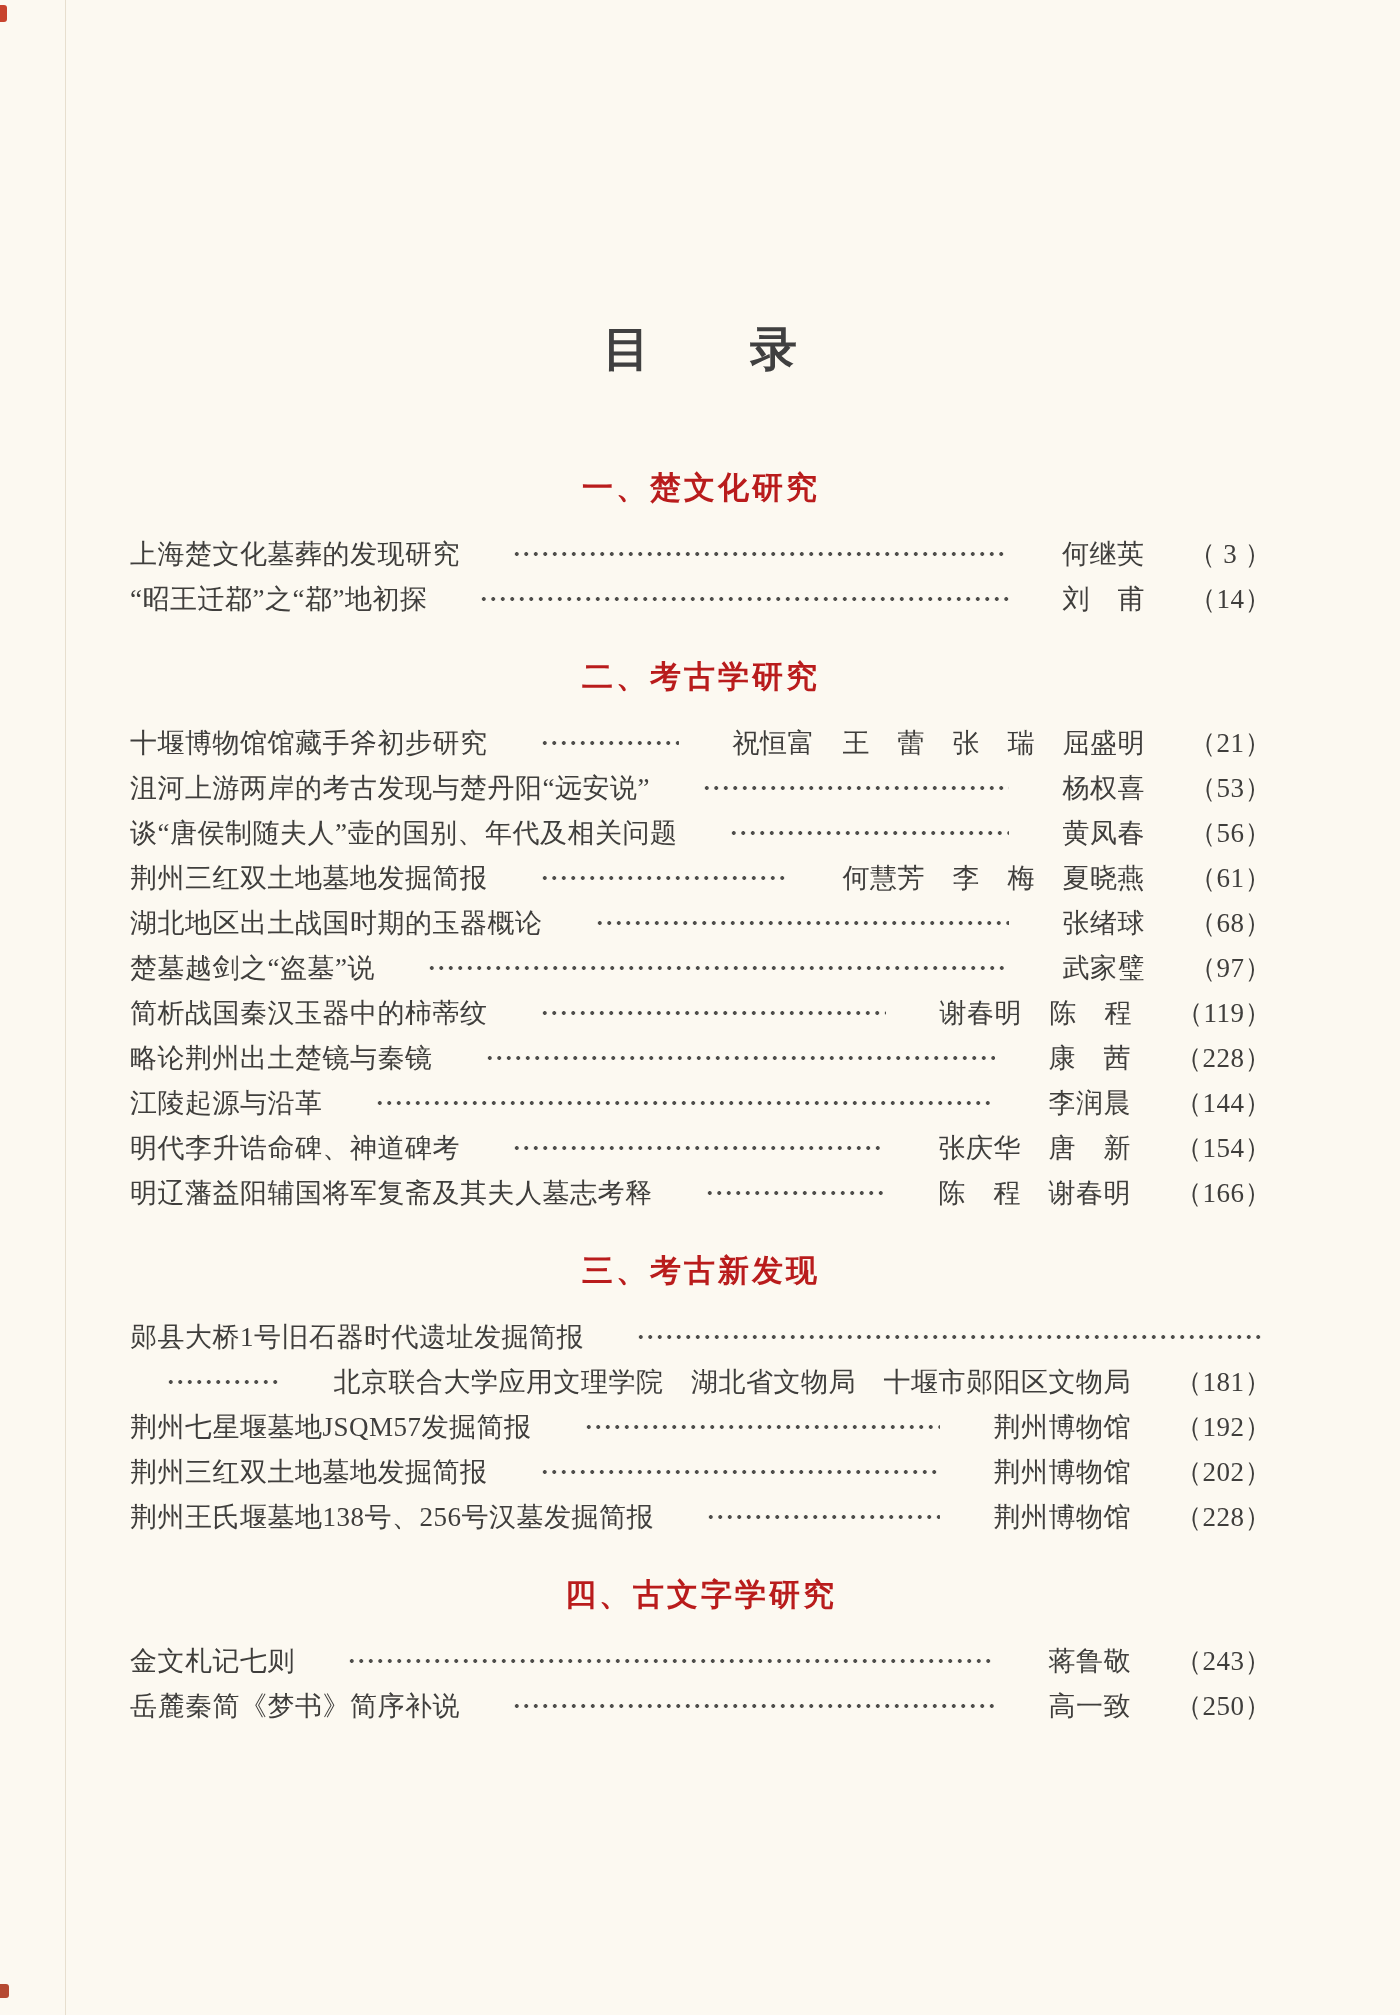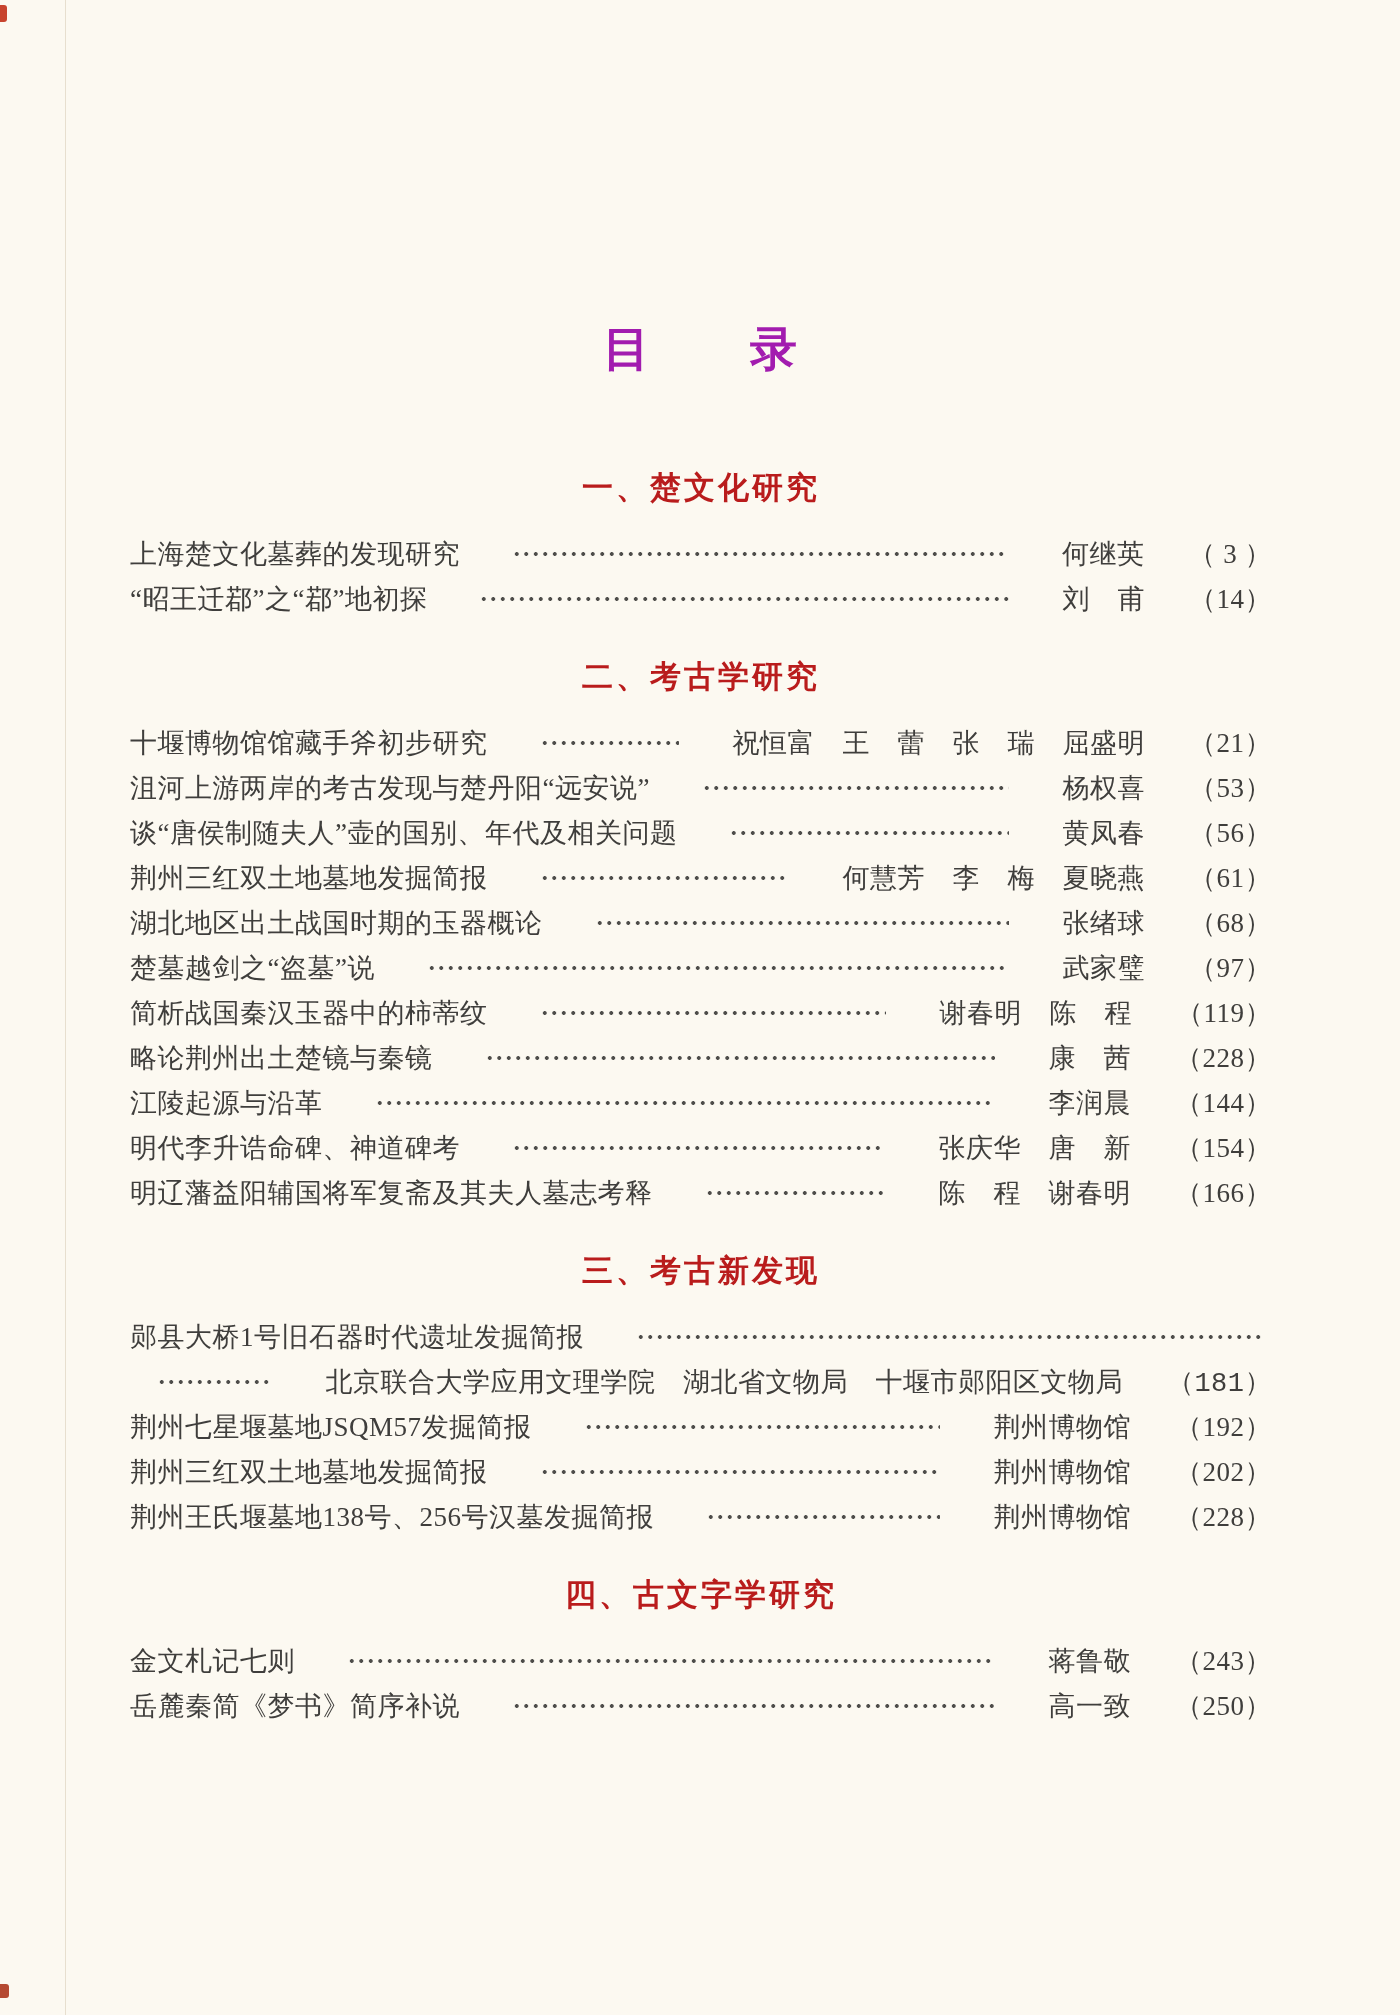--- a/index.html
+++ b/index.html
@@ -35,21 +35,21 @@
   .doc {
     padding-top: 320px;
     margin-left: 130px;
     width: 1142px;
   }
   .title {
     text-align: center;
     font-size: 47px;
     line-height: 58px;
     font-weight: bold;
-    color: #a21caf;
+    color: #404040;
     letter-spacing: 2px;
     margin: 0 0 90px 0;
   }
   .section-header {
     text-align: center;
     font-family: "Liberation Sans", "DejaVu Sans", sans-serif;
     font-size: 31px;
     line-height: 40px;
     font-weight: bold;
     color: #b91c1c;
@@ -60,21 +60,21 @@
   .entries { margin-top: 23px; }
   .row {
     height: 45px;
     display: flex;
     align-items: center;
     font-size: 27px;
     letter-spacing: 0.5px;
     white-space: nowrap;
     gap: 44px;
   }
-  .row.wrap-cont { justify-content: flex-end; font-family: Liberation Mono, monospace; }
+  .row.wrap-cont { justify-content: flex-end; }
   .entry-title { flex: 0 0 auto; }
   .leader {
     flex: 1 1 auto;
     min-width: 18px;
     height: 45px;
     margin: 0 10px 0 8px;
     background-image: radial-gradient(circle, #4d4c49 1.7px, transparent 2.1px);
     background-size: 9.5px 9.5px;
     background-repeat: repeat-x;
     background-position: left center;

